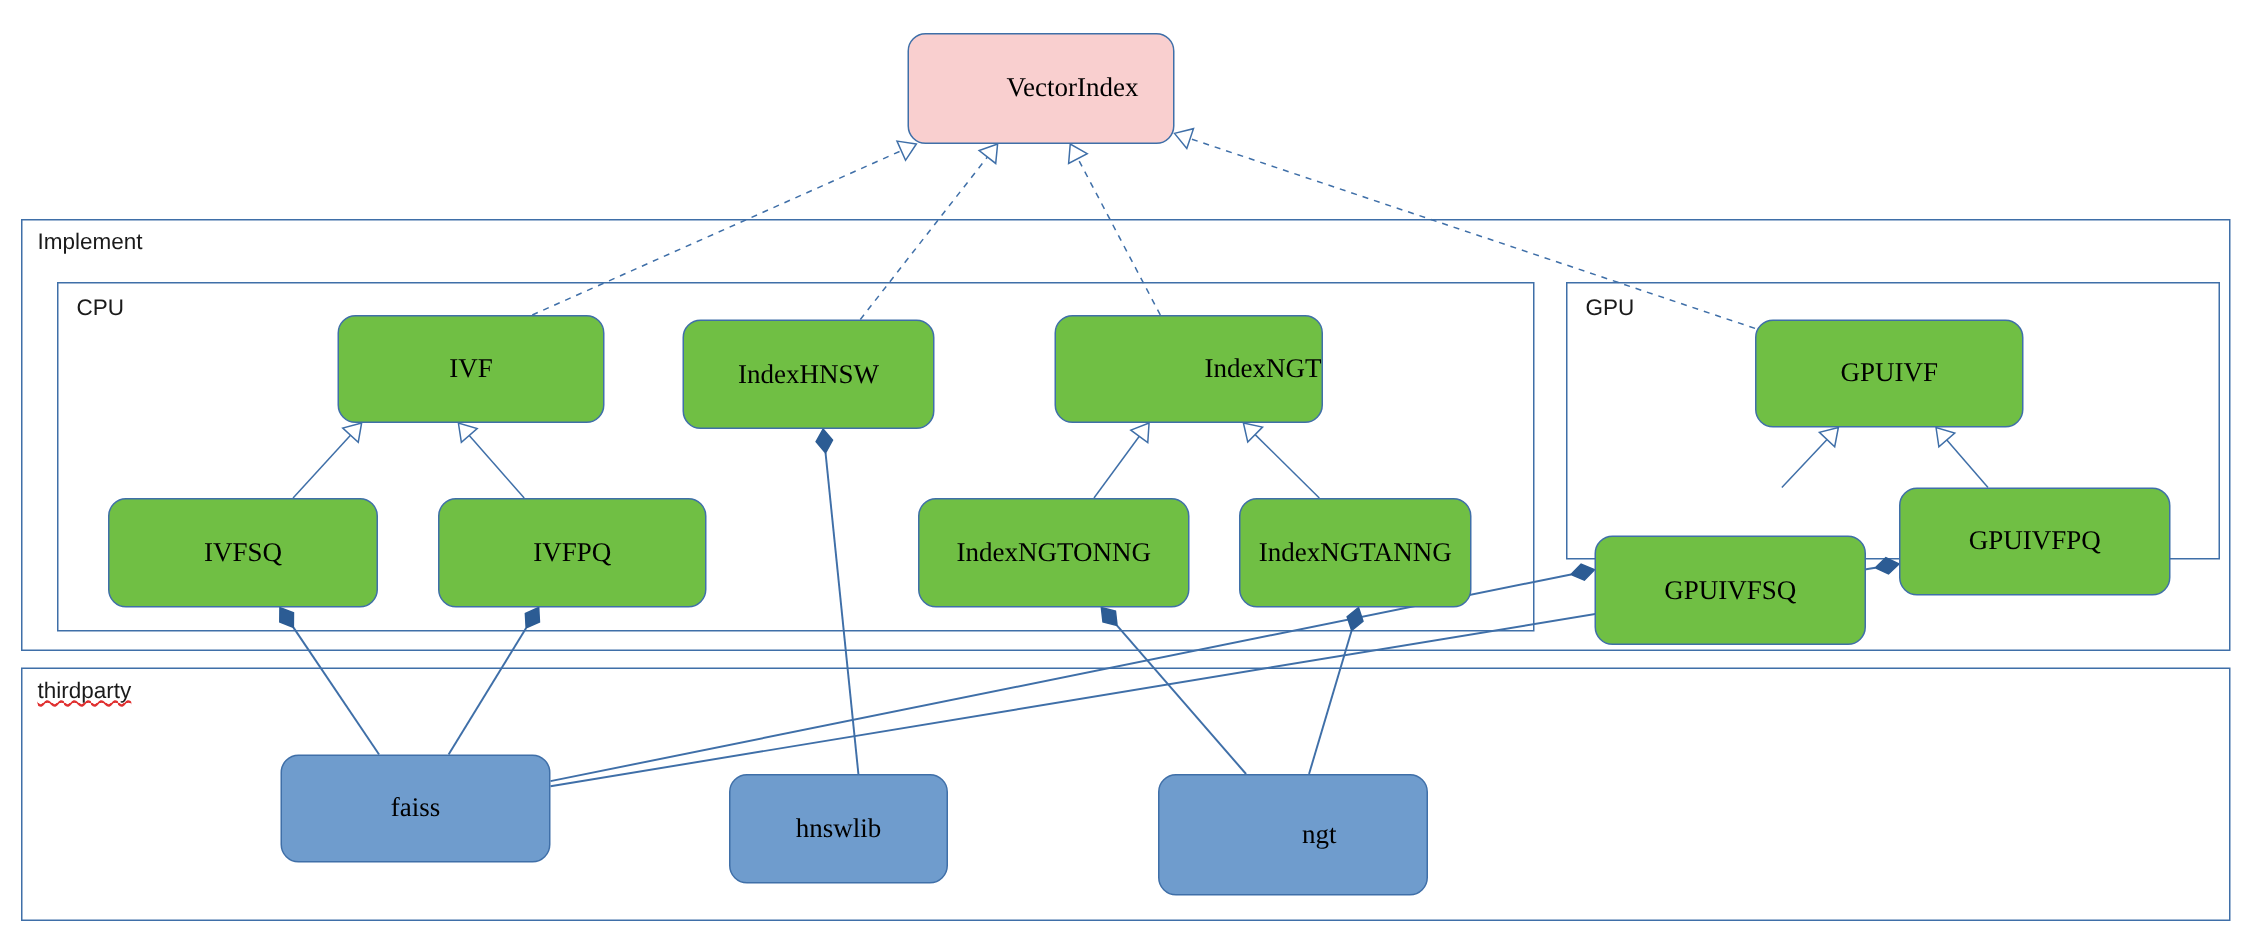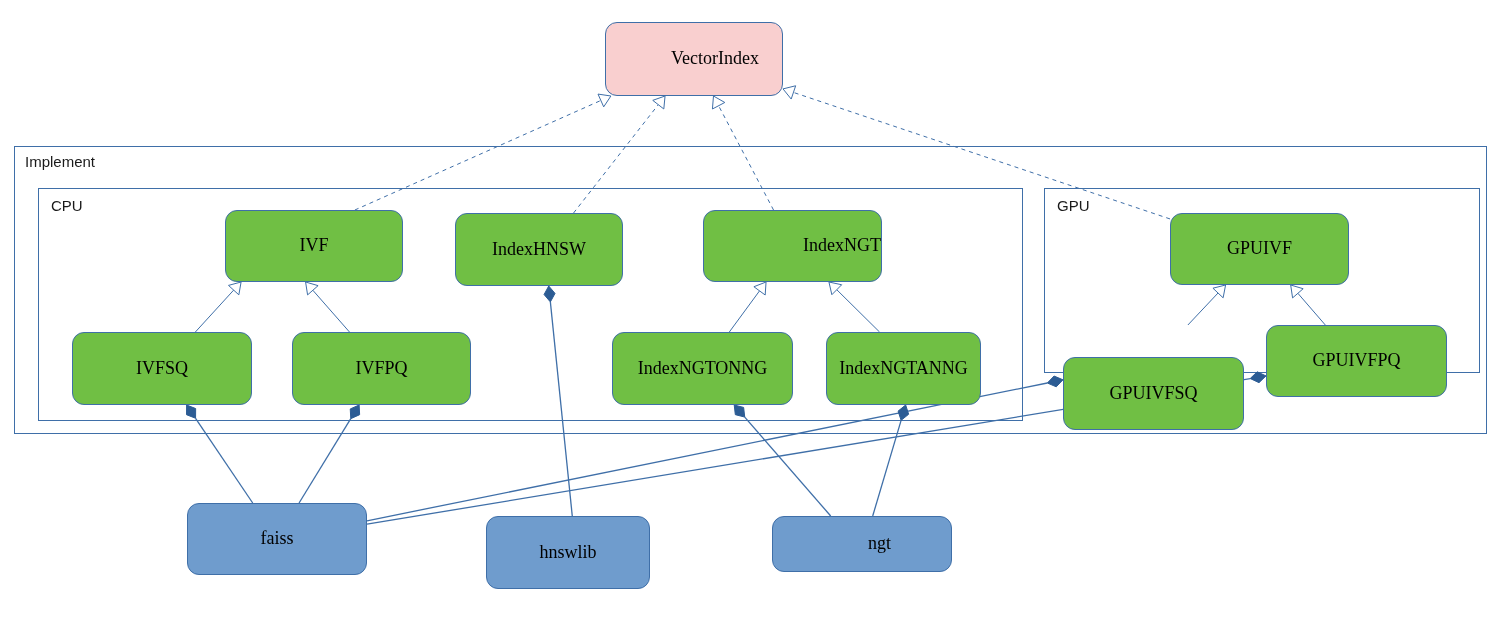--- a/index.html
+++ b/index.html
@@ -34,20 +34,23 @@
   </div>
 
   <div class="group grp-inner" id="grp-cpu" style="left: 38px; top: 188px; width: 985px; height: 233px;">
     <span class="grp-label">CPU</span>
   </div>
 
   <div class="group grp-inner" id="grp-gpu" style="left: 1044px; top: 188px; width: 436px; height: 185px;">
     <span class="grp-label">GPU</span>
   </div>
 
+  <div class="group" id="grp-thirdparty" style="left: 14px; top: 445px; width: 1473px; height: 169px;">
+    <span class="grp-label spell">thirdparty</span>
+  </div>
 
   <svg id="wires" viewBox="0 0 1503 628">
       <line x1="354.85561497326205" y1="210" x2="600.849430824073" y2="100.47418199023416" stroke="#3f6fa8" stroke-width="1" stroke-dasharray="4,4"></line>
       <polygon points="610.8983957219251,96 598.0022241030149,94.07938614614643 603.6966375451311,106.86897783432188" fill="#ffffff" stroke="#3f6fa8" stroke-width="1"></polygon>
       <line x1="573.5485564304462" y1="213" x2="658.2834296131169" y2="104.66447421947129" stroke="#3f6fa8" stroke-width="1" stroke-dasharray="4,4"></line>
       <polygon points="665.0603674540682,96 652.7696732916352,100.3518774115932 663.7971859345987,108.97707102734938" fill="#ffffff" stroke="#3f6fa8" stroke-width="1"></polygon>
       <line x1="773.5374331550802" y1="210" x2="718.6157328238376" y2="105.73240647774232" stroke="#3f6fa8" stroke-width="1" stroke-dasharray="4,4"></line>
       <polygon points="713.4893048128342,96 712.4223832470924,108.99467884838079 724.8090824005827,102.47013410710385" fill="#ffffff" stroke="#3f6fa8" stroke-width="1"></polygon>
       <line x1="1170" y1="218.92926613616268" x2="793.4271890917462" y2="92.40612896097574" stroke="#3f6fa8" stroke-width="1" stroke-dasharray="4,4"></line>
       <polygon points="783,88.9027409372237 791.1977603493585,99.04161292845059 795.6566178341338,85.77064499350088" fill="#ffffff" stroke="#3f6fa8" stroke-width="1"></polygon>
@@ -109,20 +112,20 @@
       </div>
       <div class="node impl" style="left: 1063px; top: 325px; width: 181px; height: 73px; margin-top: 32px;">
         <span>GPUIVFSQ</span>
       </div>
       <div class="node impl" style="left: 1266px; top: 325px; width: 181px; height: 72px; align-items: center;">
         <span>GPUIVFPQ</span>
       </div>
       <div class="node third" style="left: 187px; top: 503px; width: 180px; height: 72px;">
         <span>faiss</span>
       </div>
-      <div class="node third" style="left: 486px; top: 516px; width: 164px; height: 73px;">
+      <div class="node third" style="left: 486px; top: 516px; width: 146px; height: 73px;">
         <span>hnswlib</span>
       </div>
-      <div class="node third" style="left: 772px; top: 516px; width: 180px; height: 56px; padding-left: 35px;">
+      <div class="node third" style="left: 772px; top: 516px; width: 180px; height: 81px; padding-left: 35px;">
         <span>ngt</span>
       </div>
     </div>
 </div>
 
 </body></html>

